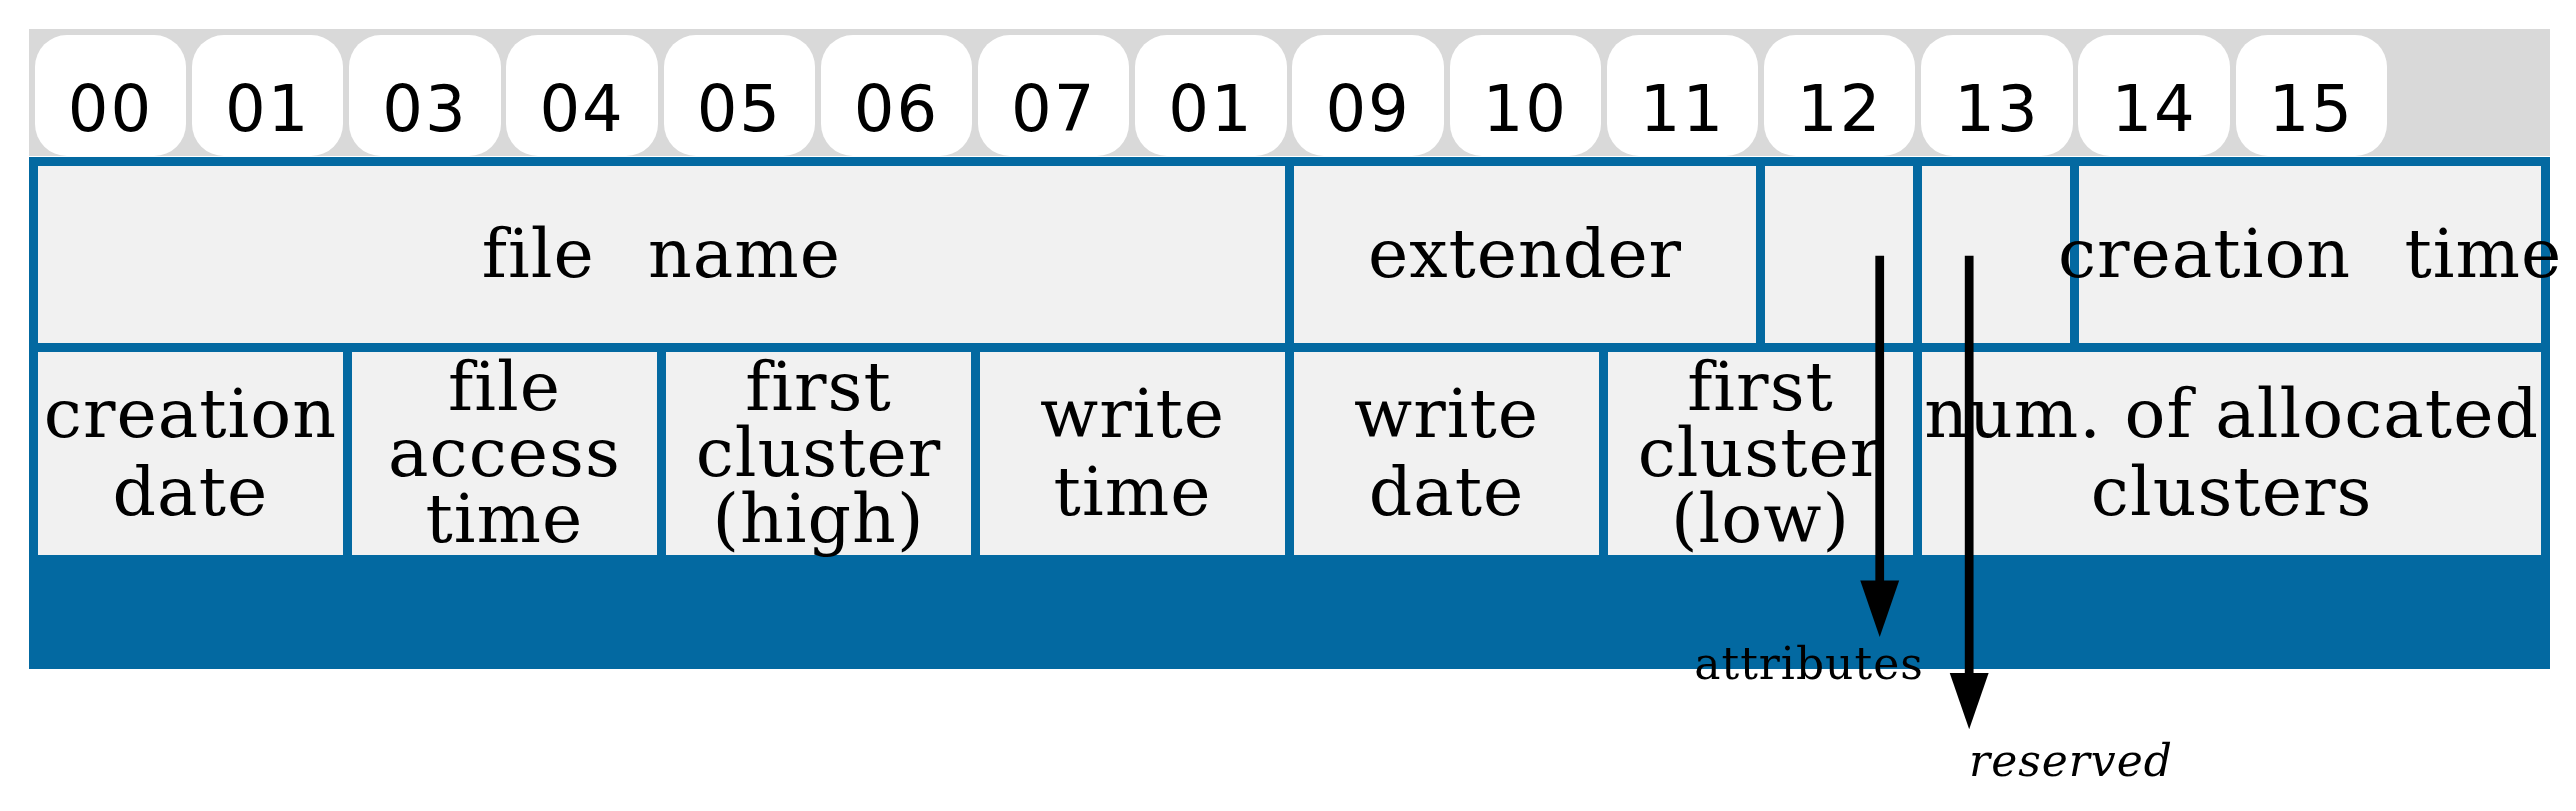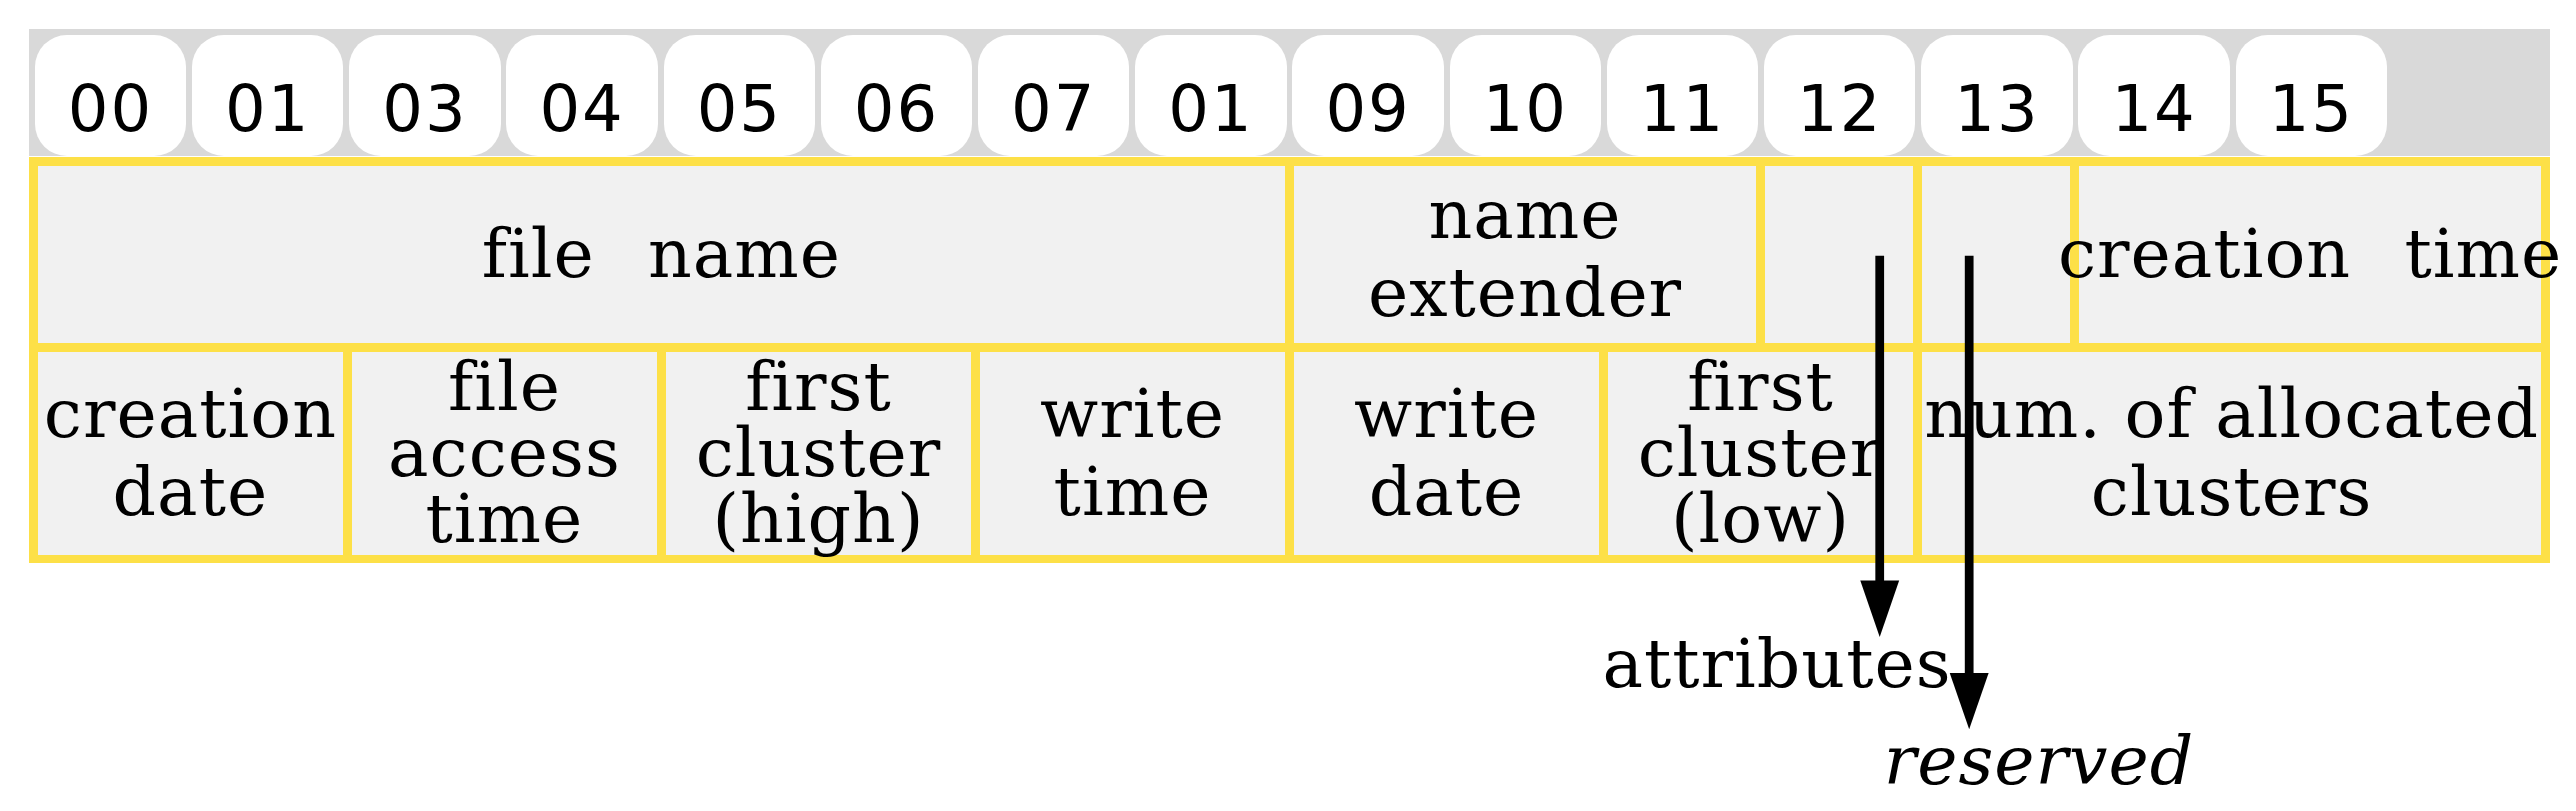--- a/index.html
+++ b/index.html
@@ -28,22 +28,22 @@
     font-family:"DejaVu Sans","Liberation Sans",sans-serif;
     font-size:64px;
     line-height:1;
     padding-top:27px;
     letter-spacing:1.9px;
     border-radius:32px;
   }
 
   
   .tbl{
-    position:absolute;left:29px;top:157px;width:2521px;height:406px;
-    background:#fde047;
+    position:absolute;left:29px;top:157px;width:2521px;height:512px;
+    background:#0369a1;
     display:grid;
     grid-template-columns:repeat(16,1fr);
     grid-template-rows:177px 203px;
     gap:8.8px;
     padding:8.8px;
     box-sizing:border-box;
   }
   .cell{
     background:#f1f1f1;
     display:flex;flex-direction:column;
@@ -58,23 +58,24 @@
   .s1{grid-column:span 1}.s2{grid-column:span 2}.s3{grid-column:span 3}
   .s4{grid-column:span 4}.s8{grid-column:span 8}
 
   
   #arrows{position:absolute;left:0;top:0;width:2576px;height:811px;pointer-events:none;}
 
   
   .ann{
     position:absolute;
     transform:translateX(-50%);
-    font-size:68px;line-height:68px;
+    font-size:44px;line-height:68px;
     letter-spacing:1px;
     white-space:nowrap;
+    margin-left:32px;
   }
   #ann-attributes{left:1777px;top:630px;}
   #ann-reserved{left:2039px;top:727px;font-style:italic;}
 </style>
 </head>
 <body>
 
 <div id="canvas">
 
   <div class="hdr">
@@ -94,21 +95,20 @@
     <div class="hcell">14</div>
     <div class="hcell">15</div>
   </div>
 
   <div class="tbl">
 
     <div class="cell s8">
       <span class="wsp">file name</span>
     </div>
     <div class="cell s3">
-      <span>name</span>
       <span>extender</span>
     </div>
     <div class="cell s1"></div>
     <div class="cell s1"></div>
     <div class="cell s3">
       <span class="wsp">creation time</span>
     </div>
 
     <div class="cell s2">
       <span>creation</span>

